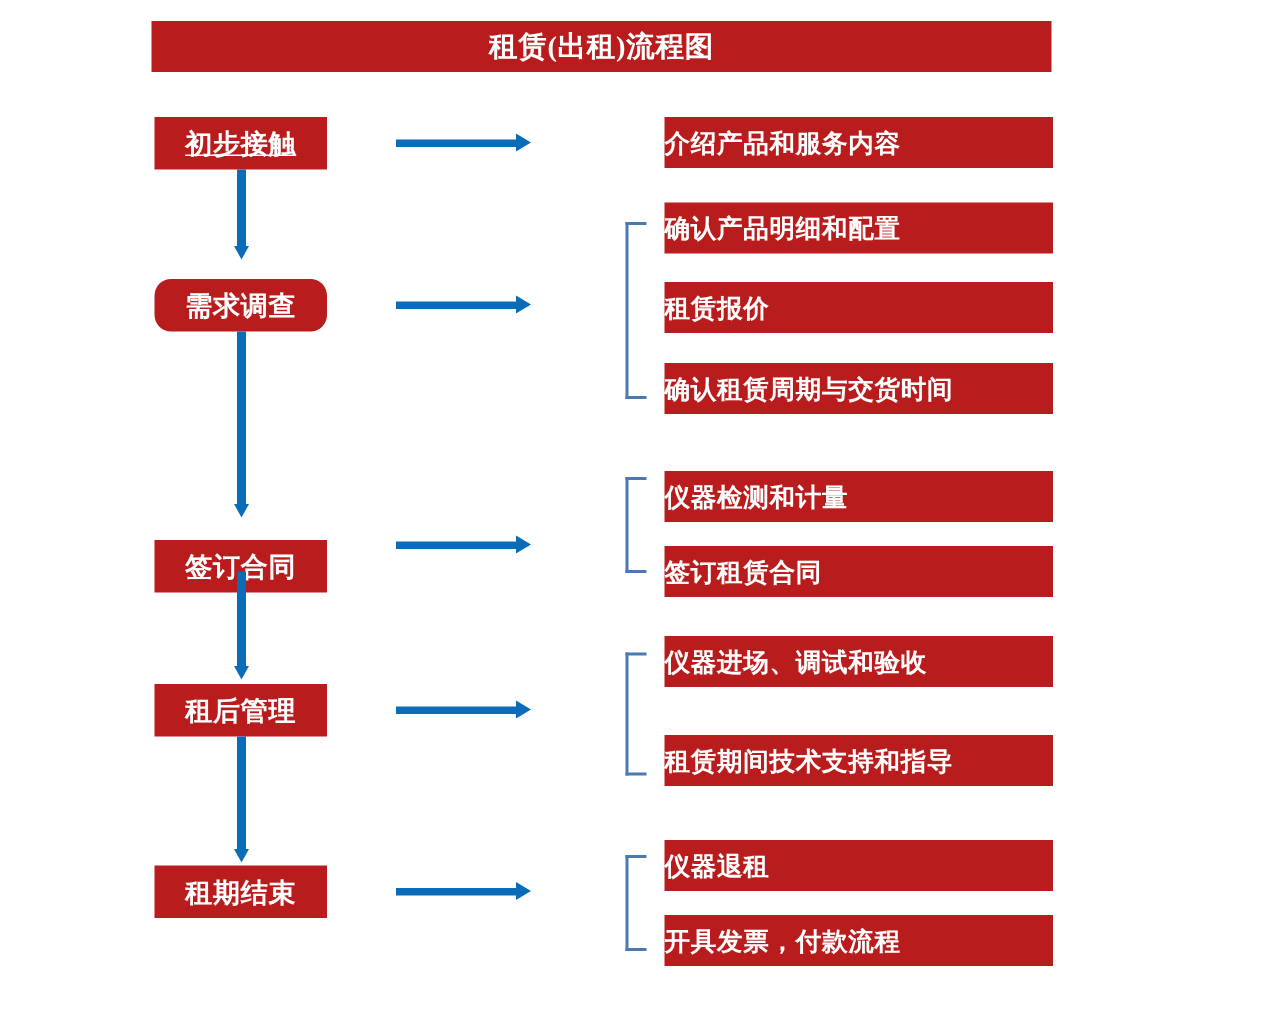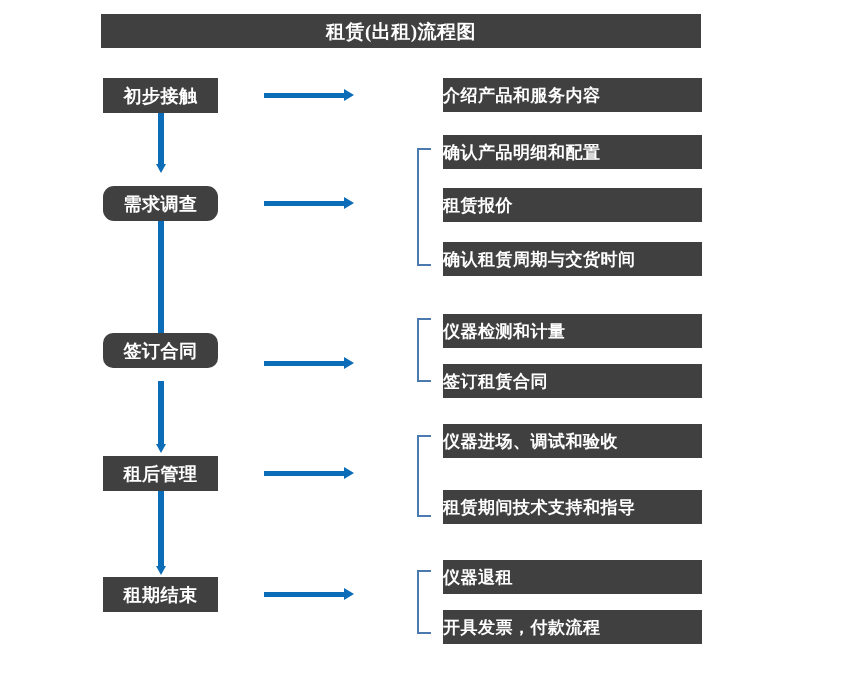--- a/index.html
+++ b/index.html
@@ -15,21 +15,21 @@
     overflow: hidden;
   }
   #canvas {
     position: absolute;
     left: 0; top: 0;
     width: 844px;
     height: 688px;
   }
   .box {
     position: absolute;
-    background: #404040;
+    background: #b91c1c;
     color: #ffffff;
     font-weight: bold;
     display: flex;
     align-items: center;
     box-sizing: border-box;
     letter-spacing: 0.5px;
     line-height: 1;
   }
   .title-box {
     left: 101px;
@@ -111,35 +111,35 @@
     box-sizing: border-box;
   }
 </style>
 </head>
 <body>
 
 <div id="canvas">
 
   <div class="box title-box">租赁(出租)流程图</div>
 
-  <div class="box stage-box" style="top:78px;">初步接触</div>
+  <div class="box stage-box" style="top:78px;text-decoration:underline;">初步接触</div>
 
   <div class="v-arrow" style="top:113px;height:60px;">
     <div class="stem" style="height:51px;"></div>
     <div class="head" style="top:51px;"></div>
   </div>
 
   <div class="box stage-box" style="top:186px;border-radius:11px;">需求调查</div>
 
   <div class="v-arrow" style="top:221px;height:124px;">
     <div class="stem" style="height:115px;"></div>
     <div class="head" style="top:115px;"></div>
   </div>
 
-  <div class="box stage-box" style="top:333px;border-radius:10px;">签订合同</div>
+  <div class="box stage-box" style="top:360px;">签订合同</div>
 
   <div class="v-arrow" style="top:381px;height:72px;">
     <div class="stem" style="height:63px;"></div>
     <div class="head" style="top:63px;"></div>
   </div>
 
   <div class="box stage-box" style="top:456px;">租后管理</div>
 
   <div class="v-arrow" style="top:491px;height:84px;">
     <div class="stem" style="height:75px;"></div>

